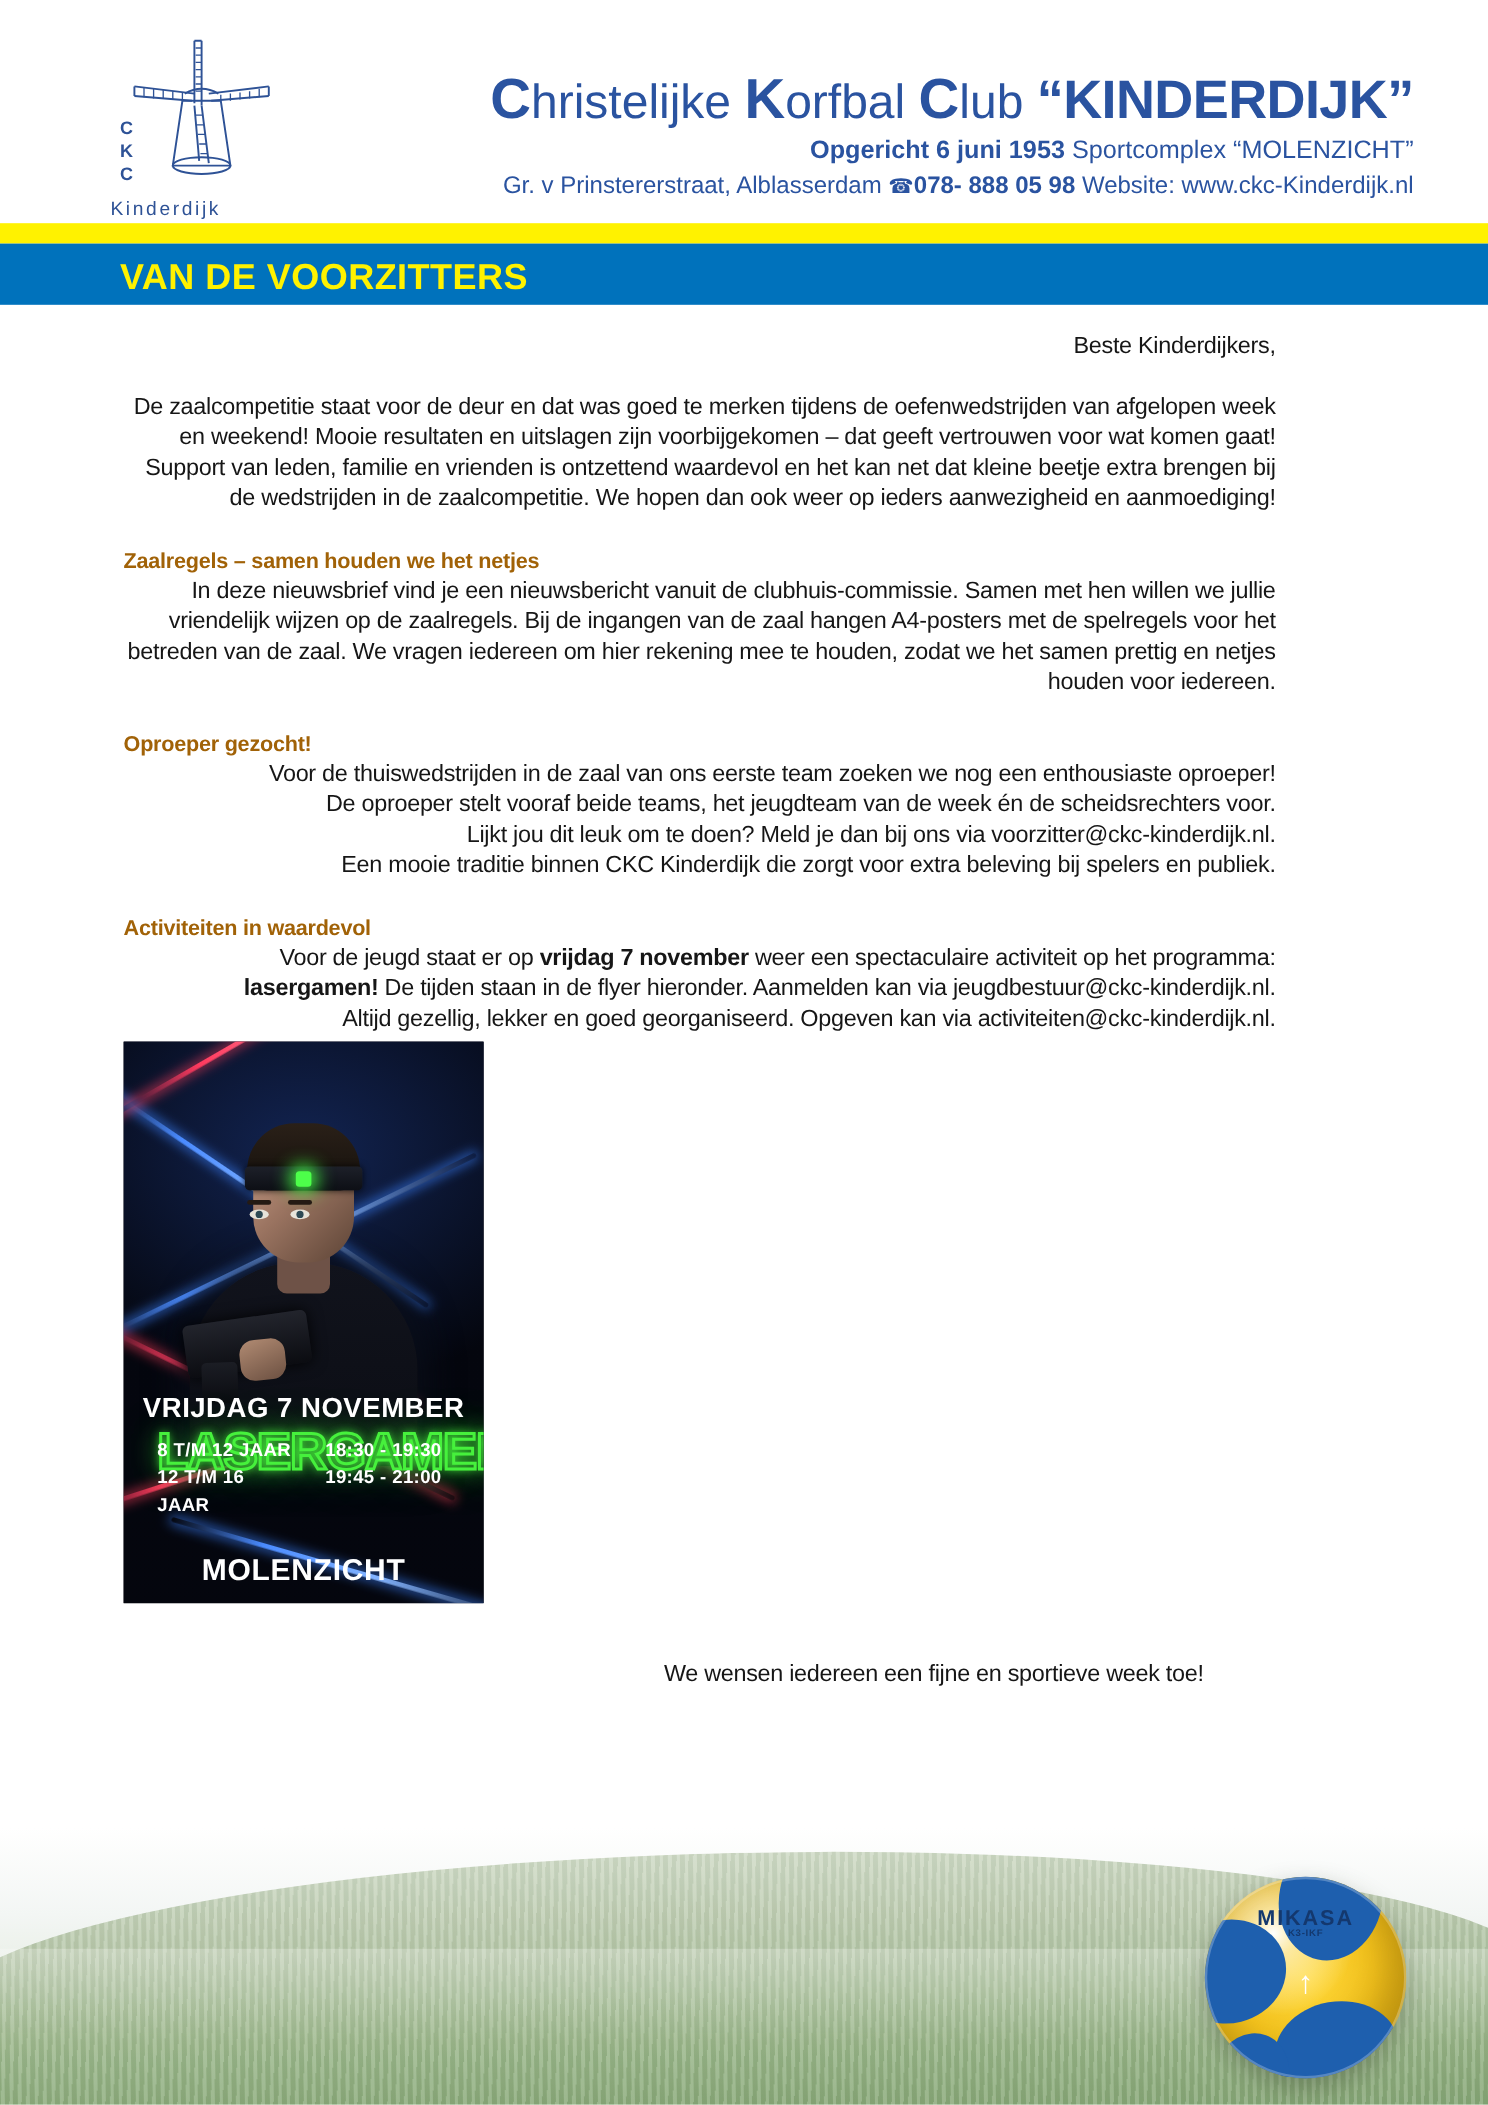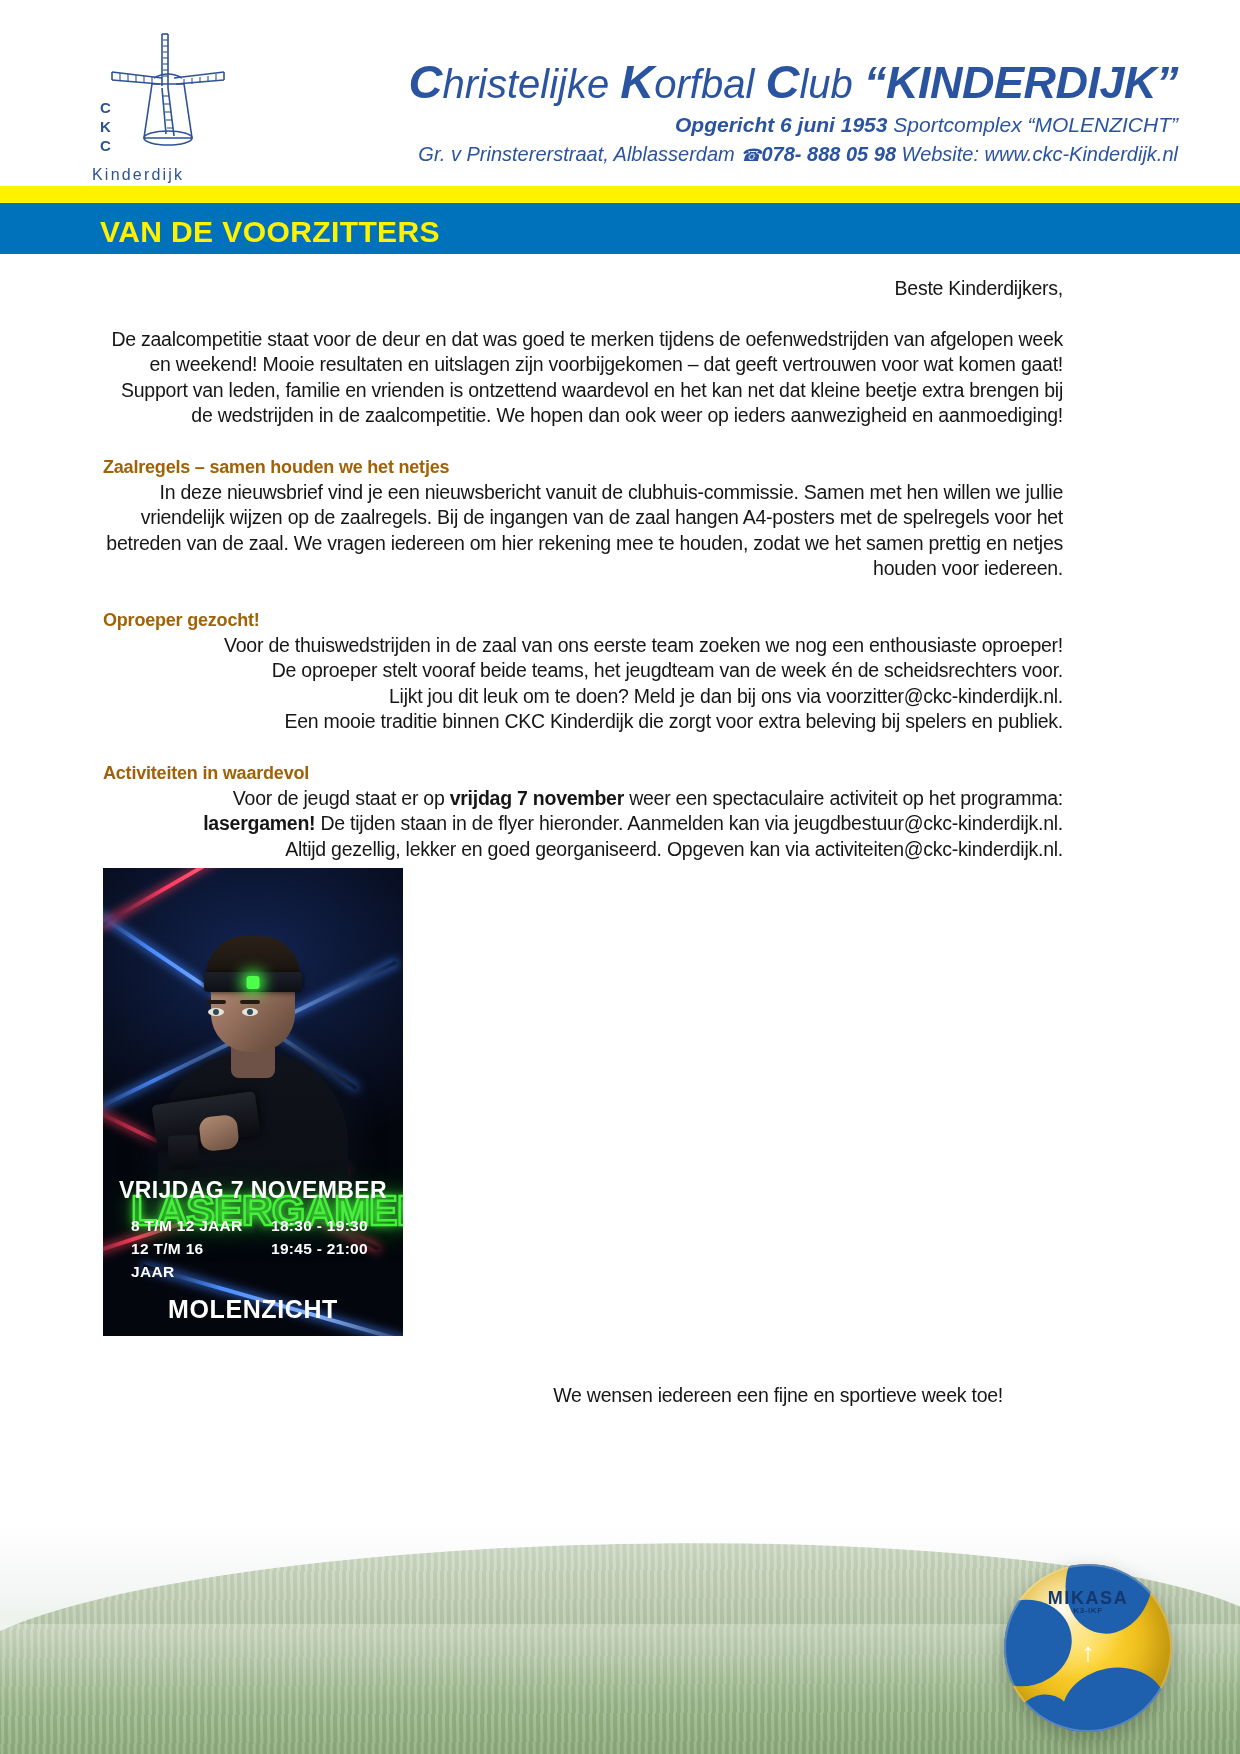--- a/index.html
+++ b/index.html
@@ -58,21 +58,20 @@
     color: #2e5296;
     font-family: "Liberation Sans", sans-serif;
   }
 
   .club-block {
     position: absolute;
     right: 62px;
     top: 58px;
     text-align: right;
     color: #2a53a0;
-    font-style: italic;
   }
   .club-title {
     font-family: "Liberation Sans", sans-serif;
     font-size: 40px;
     line-height: 48px;
     font-weight: 400;
     white-space: nowrap;
     color: #2a53a0;
   }
   .club-title .cap {
@@ -341,21 +340,21 @@
     display: flex;
     gap: 22px;
     font-size: 15.5px;
     font-weight: 700;
     letter-spacing: 0.3px;
     line-height: 23px;
   }
   .fi-row .ages { width: 118px; }
   .fi-row .times { width: 104px; }
   .fi-venue {
-    margin-top: 12px;
+    margin-top: 29px;
     font-size: 25px;
     font-weight: 700;
     letter-spacing: 0.6px;
   }
 
   
   .closing {
     position: absolute;
     left: 103px;
     top: 1383px;

